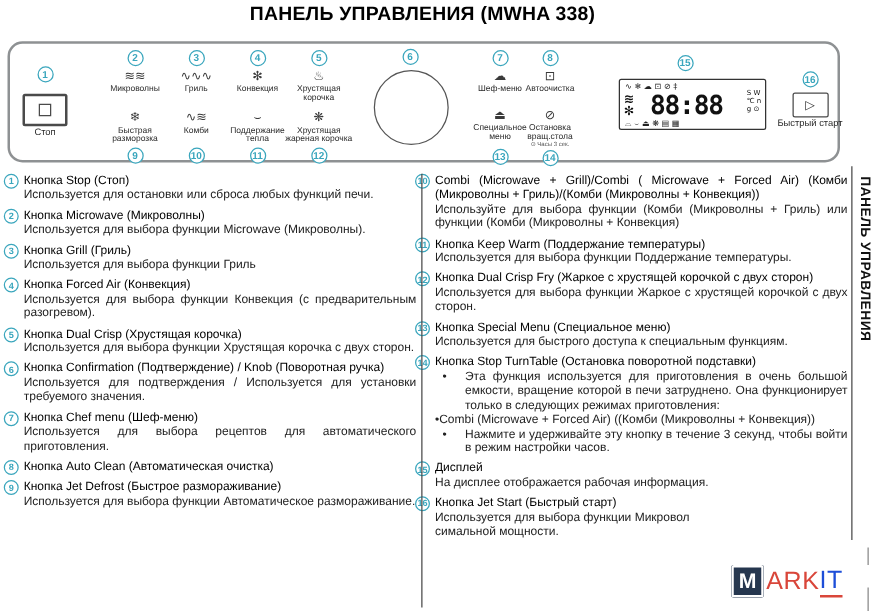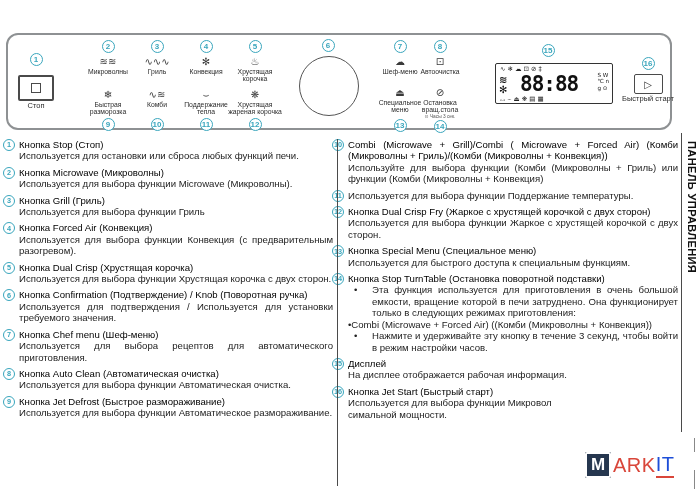--- a/index.html
+++ b/index.html
@@ -72,20 +72,21 @@
           box-shadow:inset 0 0 0 2px #fff, inset 0 0 0 3px #26374f;}
   .logo-ark{color:#d9463a;font-size:20px;font-weight:500;letter-spacing:.5px;margin-left:2px;}
   .logo-it{color:#1d4ed8;font-size:20px;font-weight:500;letter-spacing:.5px;
            border-bottom:2px solid #d9463a;}
 </style>
 </head>
 <body>
 
 <div class="page">
 
+  <div class="title">ПАНЕЛЬ УПРАВЛЕНИЯ (MWHA 338)</div>
 
   <div class="panel">
 
     <div class="fncol" style="left:0px;width:56px;">
       <div class="pos" style="top:18px;">
           <span class="co">1</span>
         </div>
       <div class="pos" style="top:40px;">
           <span class="stopbtn">
             <span class="stopsq"></span>
@@ -299,37 +300,37 @@
       <div class="d-body">Используется для подтверждения / Используется для установки требуемого значения.</div>
     </div>
     <div class="d-item">
       <span class="d-num">7</span>
       <div class="d-head">Кнопка Chef menu (Шеф-меню)</div>
       <div class="d-body">Используется для выбора рецептов для автоматического приготовления.</div>
     </div>
     <div class="d-item">
       <span class="d-num">8</span>
       <div class="d-head">Кнопка Auto Clean (Автоматическая очистка)</div>
-      <div class="d-body">Используется для выбора функции Автоматическая очистка.</div>
     </div>
     <div class="d-item">
       <span class="d-num">9</span>
       <div class="d-head">Кнопка Jet Defrost (Быстрое размораживание)</div>
       <div class="d-body">Используется для выбора функции Автоматическое размораживание.</div>
     </div>
   </div>
 
   <div class="dcol dcol-right">
     <div class="d-item">
       <span class="d-num">10</span>
       <div class="d-head">Combi (Microwave + Grill)/Combi ( Microwave + Forced Air) (Комби (Микроволны + Гриль)/(Комби (Микроволны + Конвекция))</div>
       <div class="d-body">Используйте для выбора функции (Комби (Микроволны + Гриль) или функции (Комби (Микроволны + Конвекция)</div>
     </div>
     <div class="d-item">
       <span class="d-num">11</span>
+      <div class="d-head">Кнопка Keep Warm (Поддержание температуры)</div>
       <div class="d-body">Используется для выбора функции Поддержание температуры.</div>
     </div>
     <div class="d-item">
       <span class="d-num">12</span>
       <div class="d-head">Кнопка Dual Crisp Fry (Жаркое с хрустящей корочкой с двух сторон)</div>
       <div class="d-body">Используется для выбора функции Жаркое с хрустящей корочкой с двух сторон.</div>
     </div>
     <div class="d-item">
       <span class="d-num">13</span>
       <div class="d-head">Кнопка Special Menu (Специальное меню)</div>

